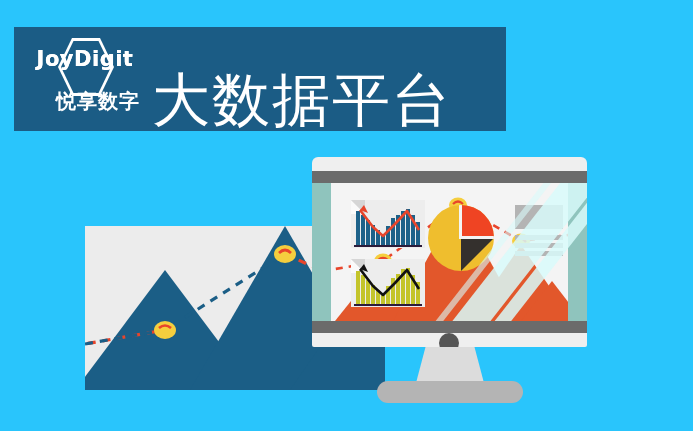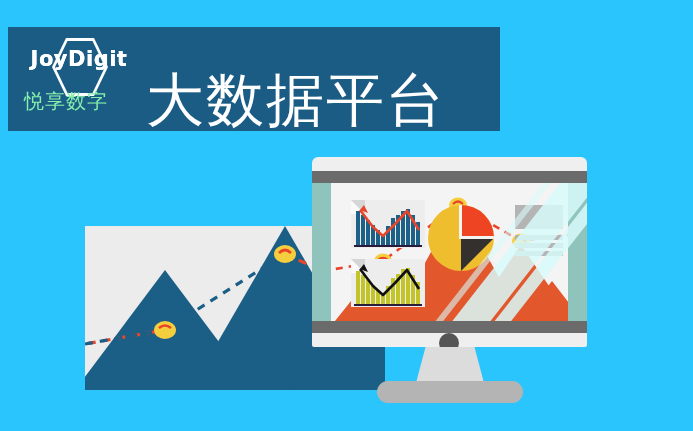--- a/index.html
+++ b/index.html
@@ -6,21 +6,21 @@
   body{
     width:693px;height:431px;overflow:hidden;
     font-family:"Liberation Sans","DejaVu Sans",sans-serif;
     background:#29C5FC;
     position:relative;
   }
   #stage{position:absolute;left:0;top:0;width:693px;height:431px;overflow:hidden;background:#29C5FC;}
 
   
   #banner{
-    position:absolute;left:8px;top:27px;width:492px;height:104px;
+    position:absolute;left:14px;top:27px;width:492px;height:104px;
     background:#1B5C85;
   }
   #logo{
     position:absolute;left:16px;top:9px;width:110px;height:86px;
   }
   #logo .hexmask{
     position:absolute;left:28px;top:2px;width:56px;height:58px;
   }
   #logo .hexmask .inner{
     position:absolute;inset:0;
@@ -33,22 +33,22 @@
     clip-path:polygon(25% 0,75% 0,100% 50%,75% 100%,25% 100%,0 50%);
   }
   #logo .wordmark{
     position:absolute;left:0;top:13px;width:110px;text-align:center;
     color:#FFFFFF;font-size:21px;font-weight:bold;letter-spacing:.5px;
     font-family:"DejaVu Sans",sans-serif;
     line-height:1;
     text-shadow:0 0 0 #fff;
   }
   #logo .cnmark{
-    position:absolute;left:0;top:55px;width:110px;text-align:left;
-    color:#86efac;font-size:20px;font-weight:normal;letter-spacing:1px;
+    position:absolute;left:0;top:55px;width:110px;text-align:right;
+    color:#ffffff;font-size:20px;font-weight:bold;letter-spacing:1px;
     line-height:1;
   }
   #banner-title{
     position:absolute;left:138px;top:44px;
     color:#FFFFFF;font-size:58px;font-weight:normal;letter-spacing:2px;
     line-height:1;white-space:nowrap;
   }
 
   
   #left-panel{

